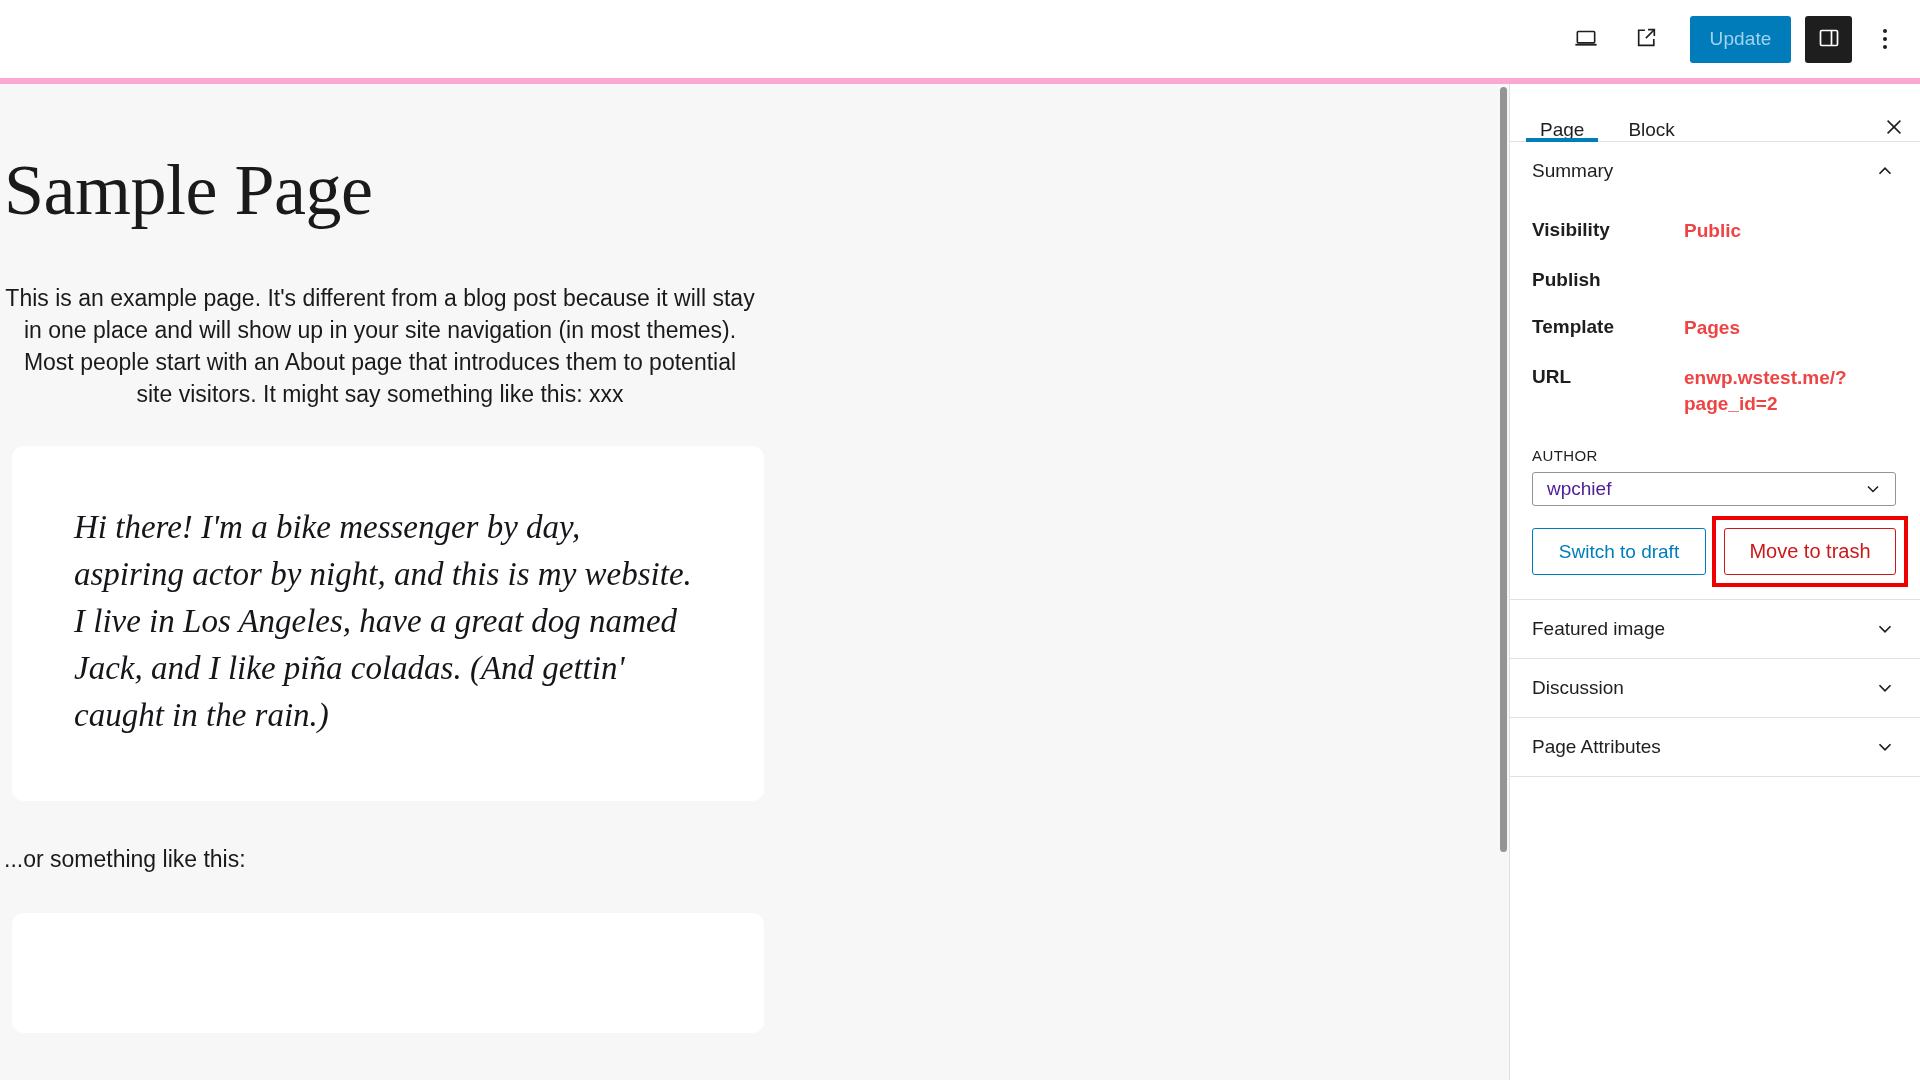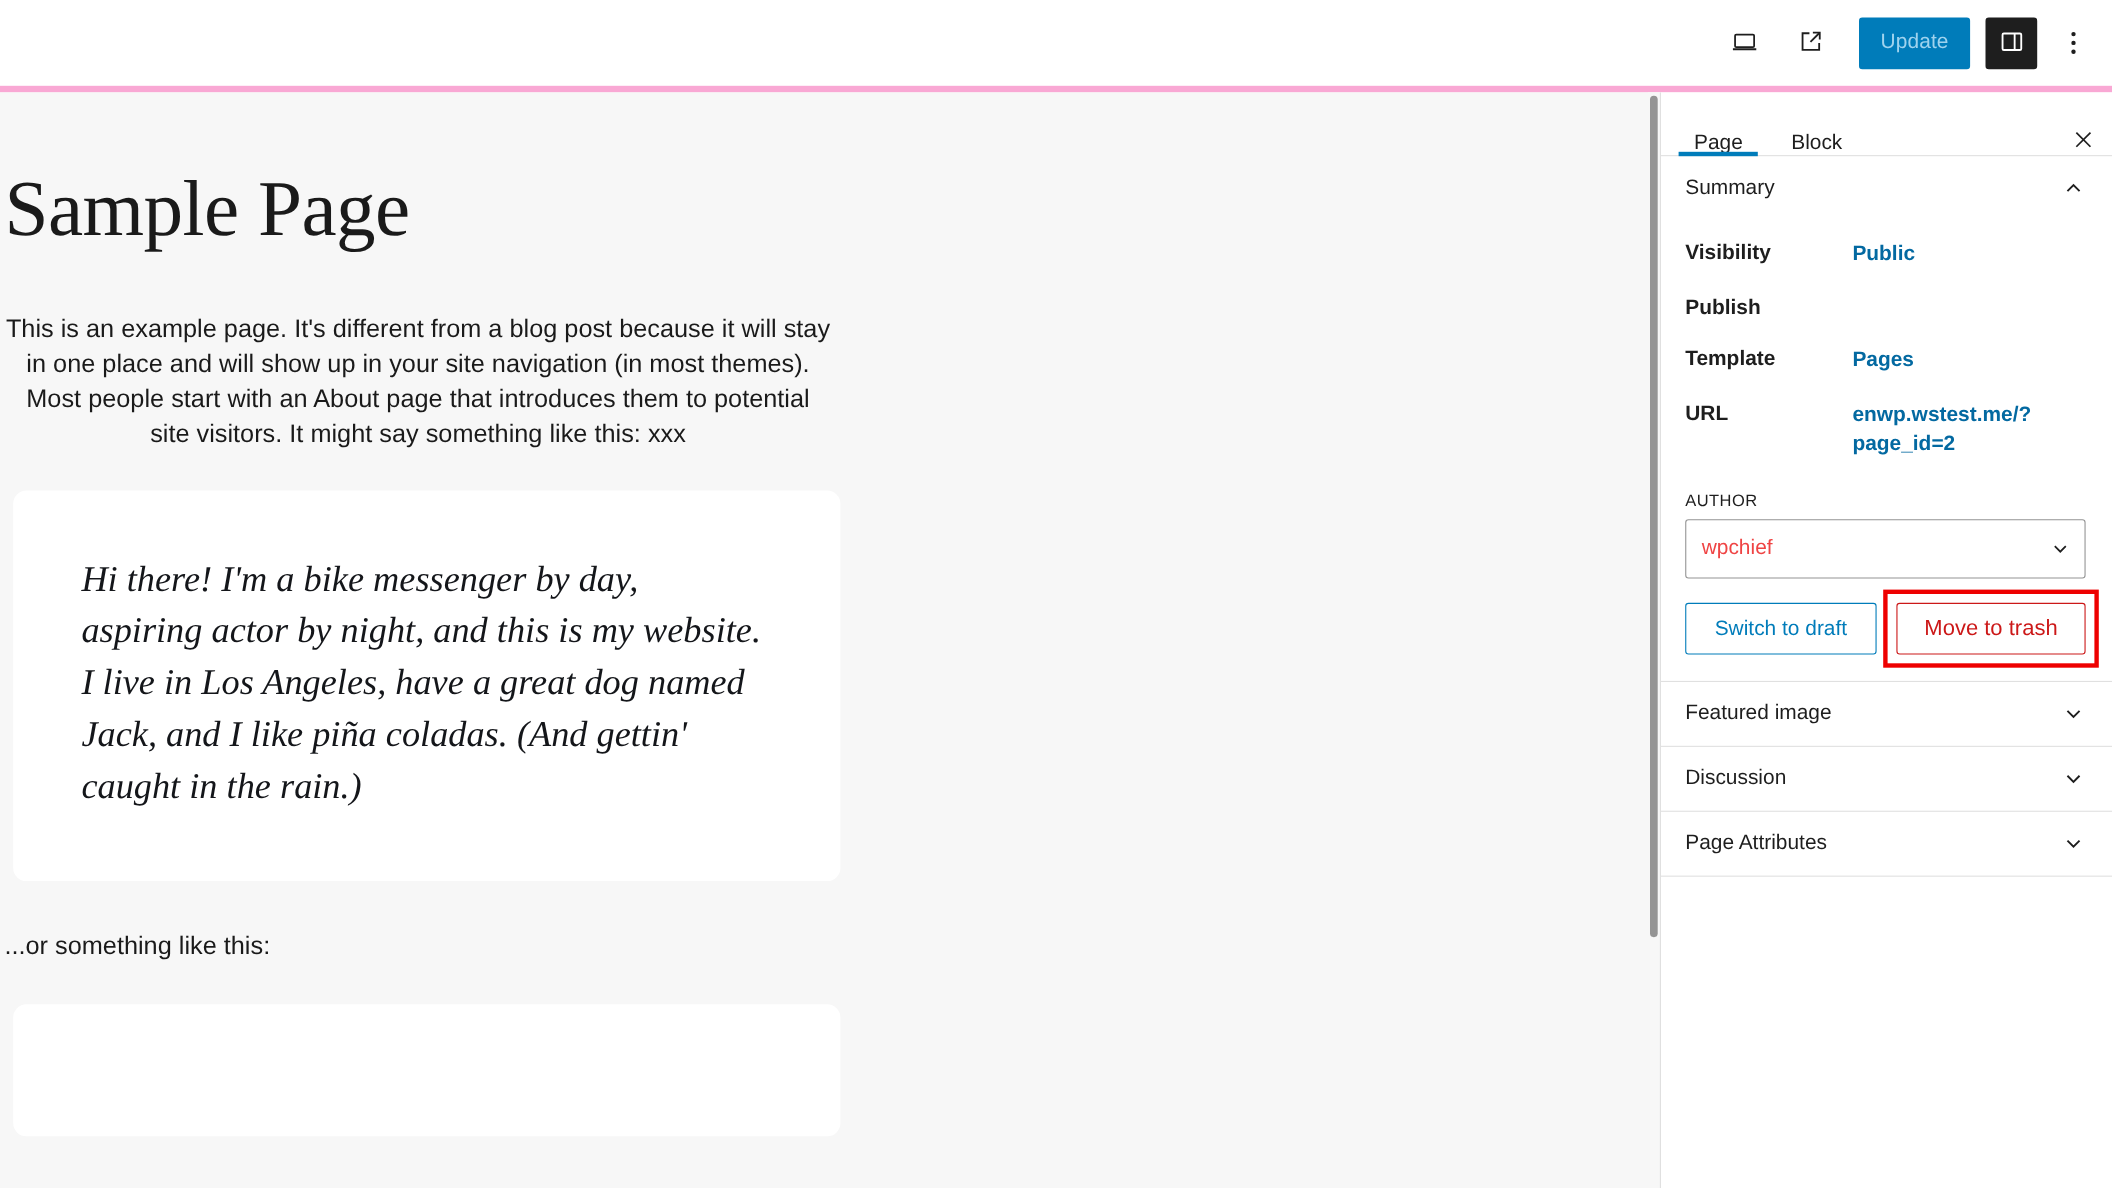--- a/index.html
+++ b/index.html
@@ -249,45 +249,45 @@
   }
   .sum-label {
     width: 152px;
     flex: none;
     font-size: 19px;
     color: #1e1e1e;
     padding-top: 1px;
   }
   .sum-value {
     font-size: 19px;
-    color: #0369a1;
+    color: #ef4444;
     line-height: 26px;
     cursor: pointer;
     word-break: break-word;
     max-width: 186px;
   }
 
   .author-label {
     font-size: 15px;
     letter-spacing: 0.4px;
     color: #1e1e1e;
     margin: 18px 0 8px 0;
     text-transform: uppercase;
   }
   .author-select {
     width: 100%;
-    height: 54px;
+    height: 34px;
     border: 1px solid #949494;
     border-radius: 3px;
     background: #ffffff;
     display: flex;
     align-items: center;
     padding: 0 12px 0 14px;
     font-size: 19px;
-    color: #ef4444;
+    color: #4c1d95;
     cursor: pointer;
   }
   .author-select .chev { margin-left: auto; color: #1e1e1e; display: flex; }
 
   .action-row {
     display: flex;
     gap: 18px;
     margin: 22px 0 24px 0;
     position: relative;
   }

